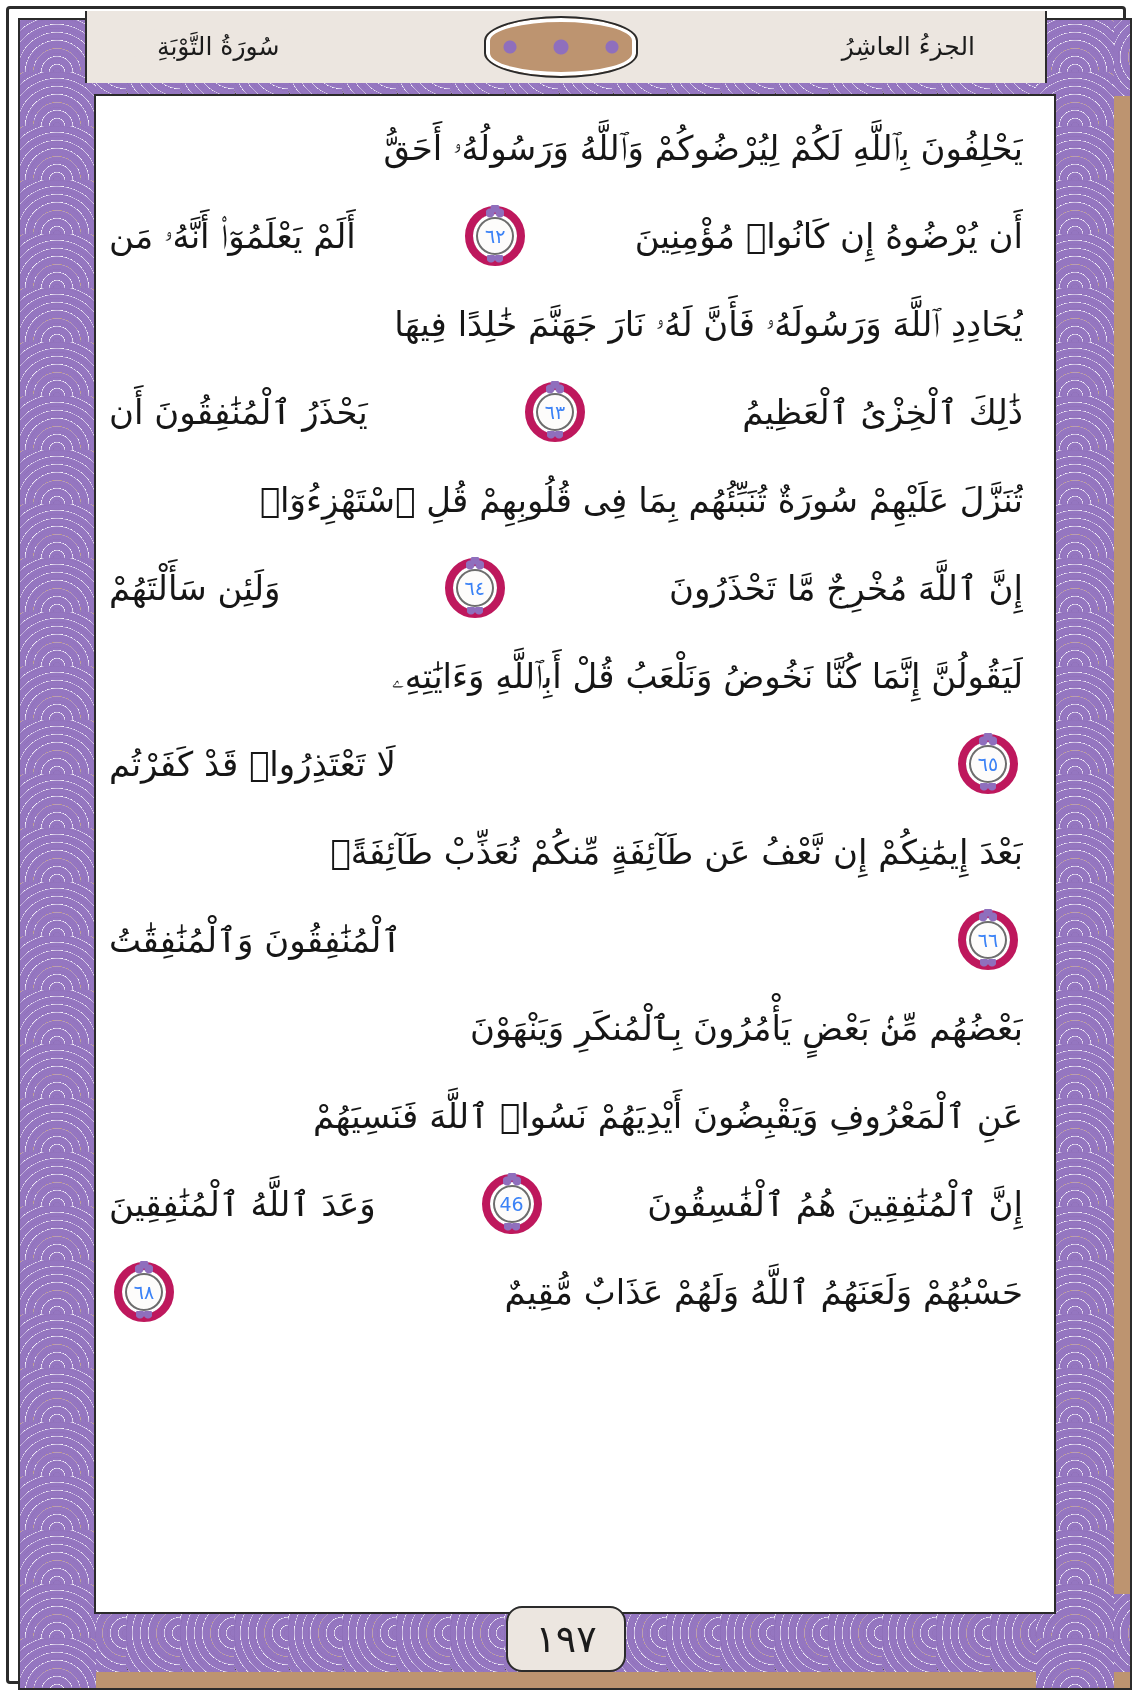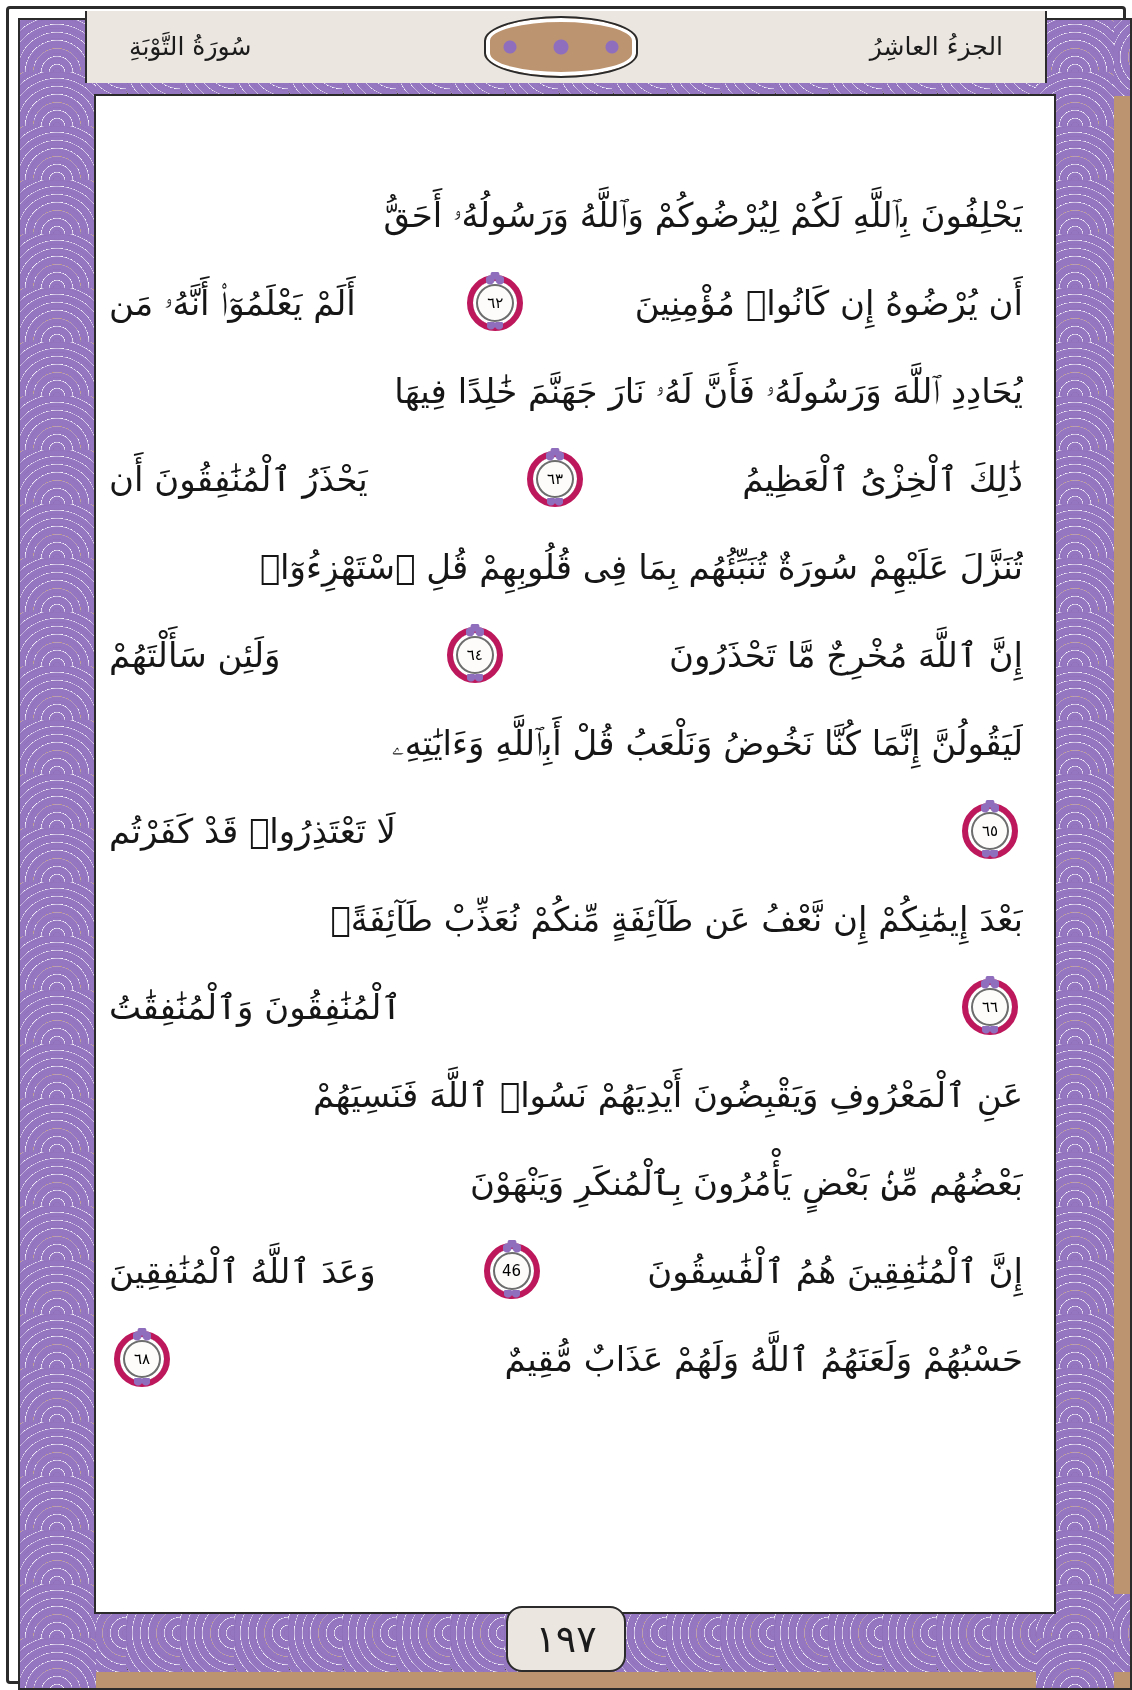--- a/index.html
+++ b/index.html
@@ -100,21 +100,21 @@
   
   .header-band{
     position:absolute;
     left:85px; top:11px;
     width:962px; height:72px;
     background:#ece6e0;
     display:flex;
     align-items:center;
     justify-content:space-between;
     box-sizing:border-box;
-    padding:0 16px;
+    padding:0 44px;
     border-left:2px solid #2b2b2b;
     border-right:2px solid #2b2b2b;
   }
   .header-cart{
     background:#ece6e0;
     padding:2px 26px;
     border-radius:40px/26px;
     color:#1b1b1b;
     font-size:25px;
     line-height:1.25;
@@ -134,21 +134,21 @@
     box-shadow:inset 0 0 0 4px #ffffff;
   }
 
   
   .mushaf-text{
     position:absolute;
     left:95px; top:100px;
     width:942px; height:1380px;
     display:flex;
     flex-direction:column;
-    justify-content:center;
+    justify-content:flex-start;
     box-sizing:border-box;
     padding:4px 14px 10px 14px;
   }
   .ayah-line{
     direction:rtl;
     text-align:justify;
     text-align-last:justify;
     color:#161616;
     font-size:34px;
     line-height:1.0;
@@ -169,25 +169,25 @@
 
   
   .ayah-mark{
     display:inline-flex;
     align-items:center;
     justify-content:center;
     width:44px;height:44px;
     margin:0 5px;
     border-radius:50%;
     background:#fdfcfb;
-    border:6px solid #be185d;
+    border:8px solid #be185d;
     box-shadow:inset 0 0 0 3px #ffffff, inset 0 0 0 5px #6d6d6d;
     position:relative;
-    font-size:15px;
-    color:#000000;
+    font-size:19px;
+    color:#3b82f6;
     flex:0 0 auto;
   }
   .ayah-mark::before{
     content:"";
     position:absolute;
     top:-9px;left:50%;
     transform:translateX(-50%);
     width:18px;height:13px;
     background:
       radial-gradient(circle at 4px 8px,#8f6fbd 0 4px,transparent 5px),
@@ -299,26 +299,26 @@
         </div>
       </div>
       <div class="ayah-line">
         <div class="line-fill">
           <span class="ayah-mark">٦٦</span>
           <span class="seg">ٱلْمُنَٰفِقُونَ وَٱلْمُنَٰفِقَٰتُ</span>
         </div>
       </div>
       <div class="ayah-line">
         <div class="line-fill">
+          <span class="seg">بَعْضُهُم مِّنۢ بَعْضٍ يَأْمُرُونَ بِٱلْمُنكَرِ وَيَنْهَوْنَ</span>
+        </div>
+      </div>
+      <div class="ayah-line">
+        <div class="line-fill">
           <span class="seg">عَنِ ٱلْمَعْرُوفِ وَيَقْبِضُونَ أَيْدِيَهُمْ نَسُوا۟ ٱللَّهَ فَنَسِيَهُمْ</span>
-        </div>
-      </div>
-      <div class="ayah-line">
-        <div class="line-fill">
-          <span class="seg">بَعْضُهُم مِّنۢ بَعْضٍ يَأْمُرُونَ بِٱلْمُنكَرِ وَيَنْهَوْنَ</span>
         </div>
       </div>
       <div class="ayah-line">
         <div class="line-fill">
           <span class="seg">إِنَّ ٱلْمُنَٰفِقِينَ هُمُ ٱلْفَٰسِقُونَ</span>
           <span class="ayah-mark">46</span>
           <span class="seg">وَعَدَ ٱللَّهُ ٱلْمُنَٰفِقِينَ</span>
         </div>
       </div>
       <div class="ayah-line">

